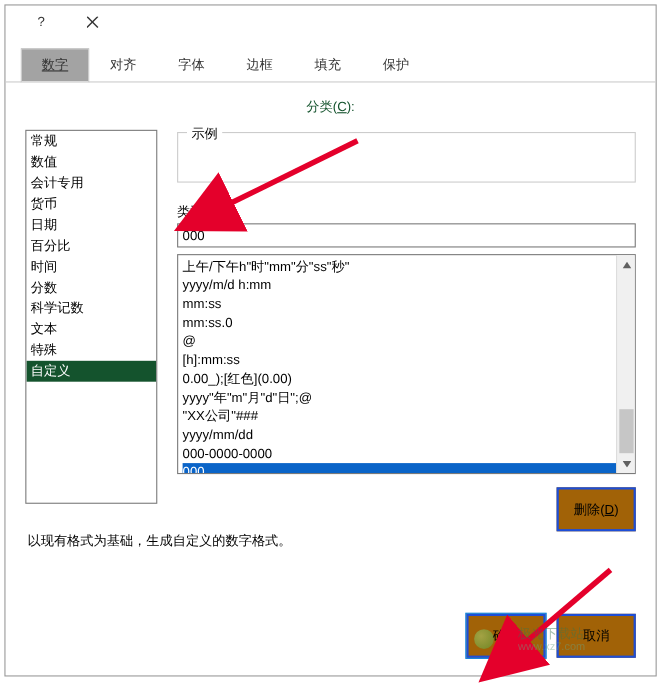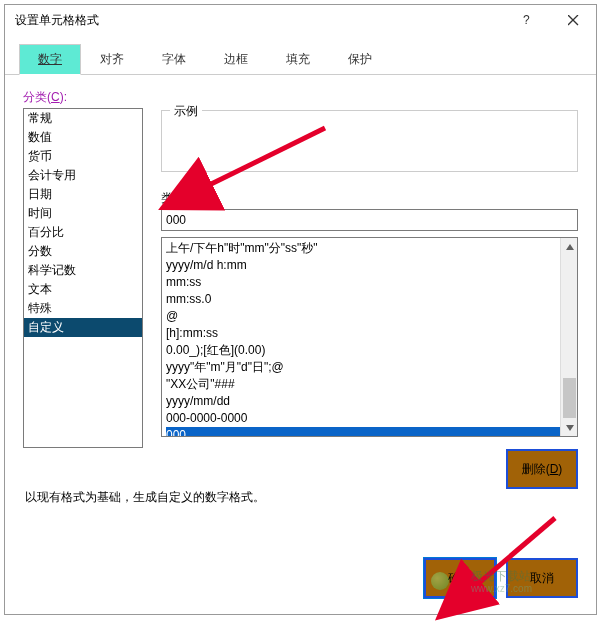--- a/index.html
+++ b/index.html
@@ -4,30 +4,30 @@
 <style>
   * { box-sizing: border-box; margin: 0; padding: 0; font-family: "Microsoft YaHei", "Segoe UI", sans-serif; font-size: 12px; }
   body { background: #fff; width: 603px; height: 621px; position: relative; overflow: hidden; }
   .dialog { position: absolute; left: 4px; top: 4px; width: 593px; height: 611px; border: 1px solid #999; background: #fff; }
   .titlebar { height: 30px; display: flex; align-items: center; padding-left: 10px; }
   .titlebar .title { flex: 1; color: #000; }
   .titlebar .btn { width: 46px; height: 30px; display: flex; align-items: center; justify-content: center; }
   .titlebar .btn svg { display: block; }
   .tabs { display: flex; padding: 8px 14px 0 14px; border-bottom: 1px solid #ccc; }
   .tab { padding: 6px 18px; color: #333; border: 1px solid transparent; position: relative; top: 1px; cursor: default; }
-  .tab.active { border: 1px solid #ccc; border-bottom: 1px solid #fff; background: #5eead4; text-decoration: underline; }
+  .tab.active { border: 1px solid #ccc; border-bottom: 1px solid #fff; background: #a3a3a3; text-decoration: underline; }
   .body { padding: 14px 18px 0 18px; position: relative; }
-  .cat-label { margin-bottom: 2px; color: #a21caf; }
+  .cat-label { margin-bottom: 12px; color: #14532d; text-align: center; }
   .cat-label .ul { text-decoration: underline; }
   .columns { display: flex; }
   .catlist { width: 120px; height: 340px; border: 1px solid #7a7a7a; background: #fff; overflow: hidden; }
   .catlist .item { padding: 1px 4px; }
-  .catlist .item.sel { background: #0c4a6e; color: #fff; }
+  .catlist .item.sel { background: #14532d; color: #fff; }
   .rightcol { flex: 1; margin-left: 18px; position: relative; }
-  .fieldset-sample { border: 1px solid #ccc; height: 62px; position: relative; margin-top: 2px; }
+  .fieldset-sample { border: 1px solid #ccc; height: 46px; position: relative; margin-top: 2px; }
   .fieldset-sample .legend { position: absolute; top: -8px; left: 8px; background: #fff; padding: 0 4px; }
   .type-label { margin-top: 18px; margin-bottom: 2px; }
   .type-label .ul { text-decoration: underline; }
   .type-input { width: 100%; height: 22px; border: 1px solid #7a7a7a; padding: 2px 4px; font-size: 12px; }
   .fmt-box { margin-top: 6px; width: 100%; height: 200px; border: 1px solid #7a7a7a; position: relative; display: flex; }
   .fmt-list { flex: 1; overflow: hidden; padding: 2px 0 0 4px; }
   .fmt-list .fitem { height: 17px; line-height: 17px; white-space: nowrap; }
   .fmt-list .fitem.sel { background: #0a64c8; color: #fff; }
   .fmt-scroll { width: 17px; background: #f0f0f0; border-left: 1px solid #ddd; position: relative; }
   .fmt-scroll .arrow { position: absolute; left: 0; width: 17px; height: 17px; display: flex; align-items: center; justify-content: center; }
@@ -46,21 +46,20 @@
   .watermark { position: absolute; right: 64px; bottom: 20px; opacity: 0.45; color: #3a7650; font-size: 13px; display: flex; align-items: center; gap: 22px; pointer-events:none;}
   .watermark .logo { width: 18px; height: 18px; border-radius: 50%; background: radial-gradient(circle at 35% 35%, #a6f08e, #36b24a); }
   .watermark .sub { font-size: 10px; color: #6aa383; display:block; margin-top:-2px;}
 </style>
 </head>
 <body>
 
 <div class="dialog">
 
   <div class="titlebar">
-    <span class="title">设置单元格格式</span>
     <div class="btn">
       <svg width="12" height="12">
           <text x="2" y="10" font-size="12" fill="#333">?</text>
         </svg>
     </div>
     <div class="btn">
       <svg width="11" height="11">
         <line x1="0" y1="0" x2="10" y2="10" stroke="#333" stroke-width="1.3"></line>
         <line x1="10" y1="0" x2="0" y2="10" stroke="#333" stroke-width="1.3"></line>
       </svg>
@@ -80,25 +79,25 @@
 
     <div class="cat-label">
       <span>分类(</span><span class="ul">C</span><span>):</span>
     </div>
 
     <div class="columns">
 
       <div class="catlist">
         <div class="item"><span>常规</span></div>
         <div class="item"><span>数值</span></div>
+        <div class="item"><span>会计专用</span></div>
         <div class="item"><span>货币</span></div>
-        <div class="item"><span>会计专用</span></div>
         <div class="item"><span>日期</span></div>
+        <div class="item"><span>百分比</span></div>
         <div class="item"><span>时间</span></div>
-        <div class="item"><span>百分比</span></div>
         <div class="item"><span>分数</span></div>
         <div class="item"><span>科学记数</span></div>
         <div class="item"><span>文本</span></div>
         <div class="item"><span>特殊</span></div>
         <div class="item sel"><span>自定义</span></div>
       </div>
 
       <div class="rightcol">
         <div class="fieldset-sample">
           <span class="legend">示例</span>

